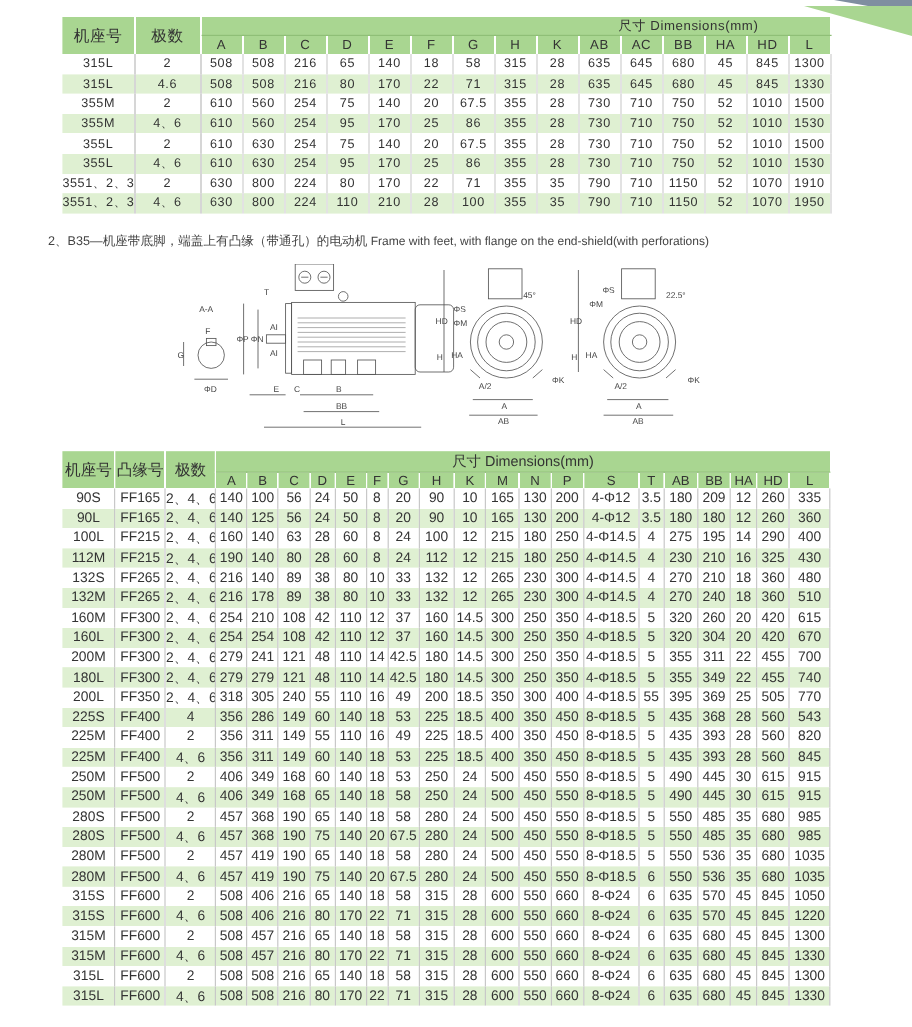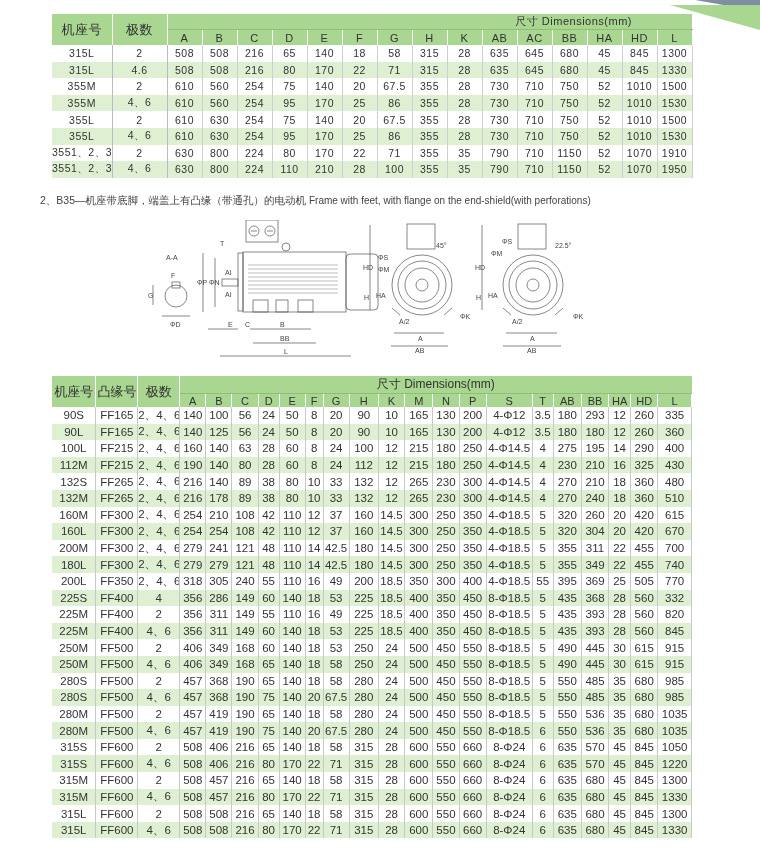--- a/index.html
+++ b/index.html
@@ -392,21 +392,21 @@
         <td class="c8">8</td>
         <td class="c9">20</td>
         <td class="c10">90</td>
         <td class="c11">10</td>
         <td class="c12">165</td>
         <td class="c13">130</td>
         <td class="c14">200</td>
         <td class="c15">4-Φ12</td>
         <td class="c16">3.5</td>
         <td class="c17">180</td>
-        <td class="c18">293</td>
+        <td class="c18">209</td>
         <td class="c19">12</td>
         <td class="c20">260</td>
         <td class="c21">335</td>
       </tr>
       <tr class="alt">
         <td class="c0">90L</td>
         <td class="c1">FF165</td>
         <td class="c2">2、4、6</td>
         <td class="c3">140</td>
         <td class="c4">125</td>
@@ -659,21 +659,21 @@
         <td class="c11">18.5</td>
         <td class="c12">400</td>
         <td class="c13">350</td>
         <td class="c14">450</td>
         <td class="c15">8-Φ18.5</td>
         <td class="c16">5</td>
         <td class="c17">435</td>
         <td class="c18">368</td>
         <td class="c19">28</td>
         <td class="c20">560</td>
-        <td class="c21">332</td>
+        <td class="c21">543</td>
       </tr>
       <tr>
         <td class="c0">225M</td>
         <td class="c1">FF400</td>
         <td class="c2">2</td>
         <td class="c3">356</td>
         <td class="c4">311</td>
         <td class="c5">149</td>
         <td class="c6">55</td>
         <td class="c7">110</td>

